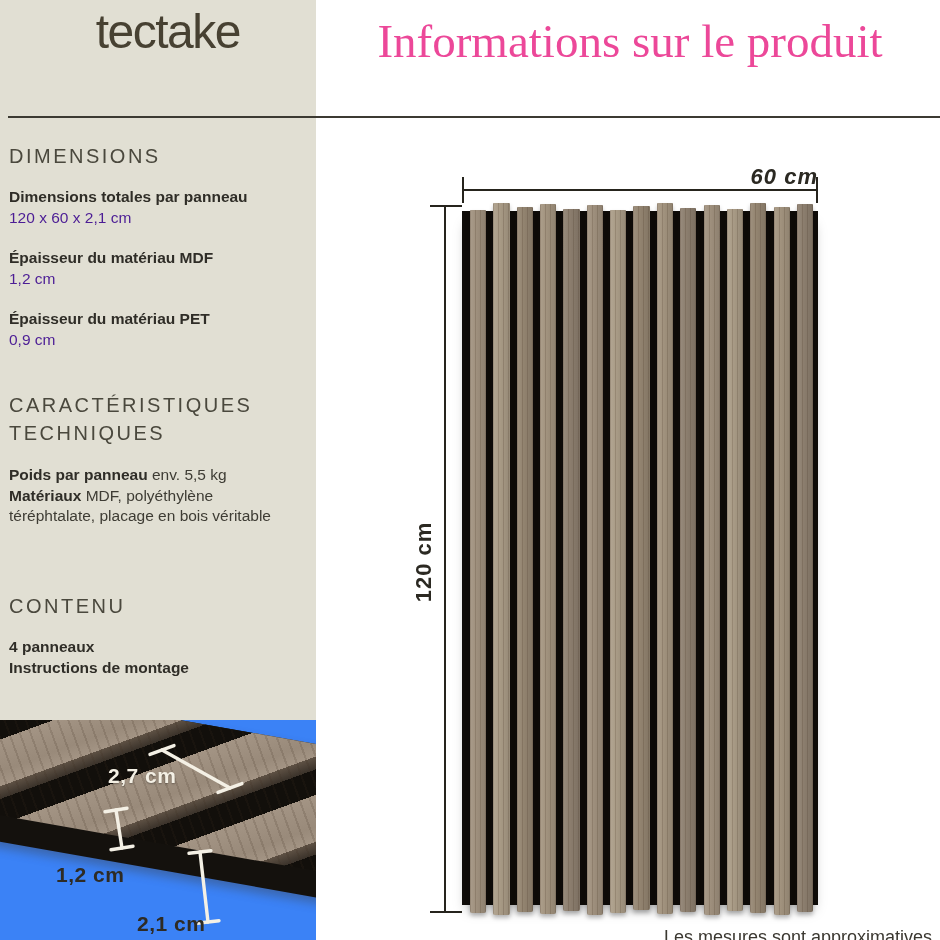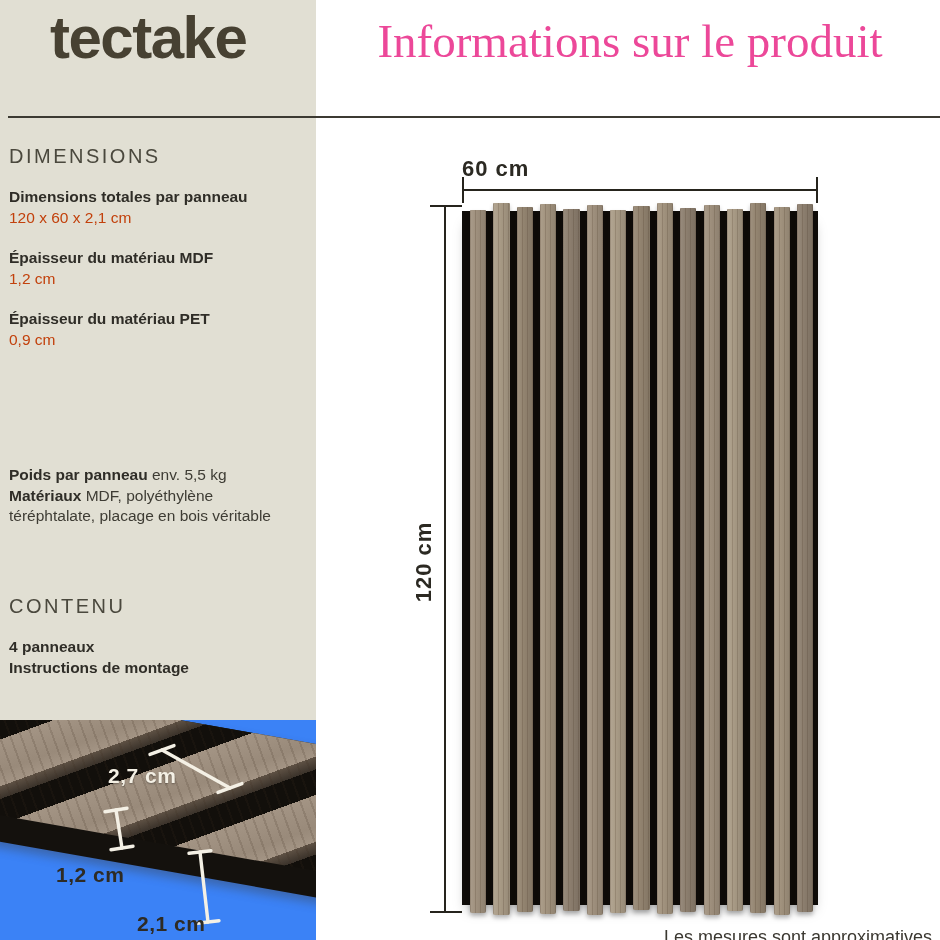--- a/index.html
+++ b/index.html
@@ -7,27 +7,27 @@
     width:940px;height:940px;position:relative;overflow:hidden;
     background:#ffffff;
     font-family:"Liberation Sans","DejaVu Sans",sans-serif;
     color:#33312a;
   }
   [data-name]{box-sizing:border-box;}
 
   
   .sidebar{position:absolute;left:0;top:0;width:316px;height:940px;background:#e1dfd3;}
   .logo{position:absolute;left:50px;top:8px;width:190px;text-align:right;color:#474132;}
-  .logo-main{font-size:60px;font-weight:700;letter-spacing:-1.5px;line-height:1.0;display:block;text-align:center;}
+  .logo-main{font-size:48px;font-weight:400;letter-spacing:-1.5px;line-height:1.0;display:block;}
   .logo-sub{font-family:"Liberation Serif","DejaVu Serif",serif;font-size:27px;line-height:1;display:block;margin-top:2px;padding-right:2px;}
   .rule{position:absolute;left:8px;top:116px;width:932px;height:2px;background:#3c3a32;}
 
   .sb-heading{position:absolute;left:9px;font-size:20px;font-weight:500;letter-spacing:2.5px;color:#4a483d;line-height:28px;}
   .sb-label{position:absolute;left:9px;font-size:15.5px;font-weight:700;color:#2f2d27;line-height:20px;}
-  .sb-value{position:absolute;left:9px;font-size:15.5px;font-weight:400;color:#c2410c;line-height:20px;}
+  .sb-value{position:absolute;left:9px;font-size:15.5px;font-weight:400;color:#4c1d95;line-height:20px;}
   .sb-para{position:absolute;left:9px;width:268px;font-size:15.5px;line-height:20.5px;color:#3e3c34;}
   .sb-para b{color:#2f2d27;}
   .sb-lines{position:absolute;left:9px;font-size:15.5px;font-weight:600;color:#2f2d27;line-height:21px;}
 
   
   .photo{position:absolute;left:0;top:720px;width:316px;height:220px;background:#3b82f6;overflow:hidden;}
   .photo-band{
     position:absolute;left:-80px;top:3px;width:540px;height:151px;
     background:#14110d;transform:rotate(10deg);
     box-shadow:0 6px 10px rgba(60,55,45,.35);
@@ -56,21 +56,21 @@
   .panel{position:absolute;left:462px;top:203px;width:356px;height:712px;}
   .panel-bg{position:absolute;left:0;top:8px;right:0;bottom:10px;background:#0f0c09;
     box-shadow:0 9px 12px -5px rgba(0,0,0,.35);}
   .slat{position:absolute;width:16.2px;border-radius:1px 1px 2px 2px;
     box-shadow:0 3px 4px rgba(0,0,0,.25);}
 
   .dim{background:#26241d;position:absolute;}
   .dim-h{height:2px;}
   .dim-v{width:2px;}
   .dim-label{position:absolute;font-size:22px;font-weight:700;color:#2b2922;letter-spacing:1px;}
-  .dim-label-w{left:462px;top:156px;width:356px;text-align:left;}
+  .dim-label-w{left:462px;top:164px;width:356px;text-align:right;font-style:italic;}
   .dim-label-h{left:424px;top:562px;transform:translate(-50%,-50%) rotate(-90deg);white-space:nowrap;}
 
   .footnote{position:absolute;left:664px;top:927px;font-size:18px;color:#3b3831;white-space:nowrap;}
 </style>
 </head>
 <body>
 
 <div class="sidebar" data-name="sidebar">
   <div class="logo" data-name="brand-logo">
     <span class="logo-main" data-name="brand-name">tectake</span>
@@ -80,20 +80,21 @@
 
   <div class="sb-label" style="top:187px" data-name="spec-label">Dimensions totales par panneau</div>
   <div class="sb-value" style="top:208px" data-name="spec-value">120 x 60 x 2,1 cm</div>
 
   <div class="sb-label" style="top:248px" data-name="spec-label">Épaisseur du matériau MDF</div>
   <div class="sb-value" style="top:269px" data-name="spec-value">1,2 cm</div>
 
   <div class="sb-label" style="top:309px" data-name="spec-label">Épaisseur du matériau PET</div>
   <div class="sb-value" style="top:330px" data-name="spec-value">0,9 cm</div>
 
+  <div class="sb-heading" style="top:391px;width:280px" data-name="section-heading-caracteristiques">CARACTÉRISTIQUES TECHNIQUES</div>
 
   <div class="sb-para" style="top:465px" data-name="specs-paragraph">
     <b data-name="spec-label">Poids par panneau</b><span data-name="spec-value"> env. 5,5 kg</span><br>
     <b data-name="spec-label">Matériaux</b><span data-name="spec-value"> MDF, polyéthylène téréphtalate, placage en bois véritable</span>
   </div>
 
   <div class="sb-heading" style="top:592px" data-name="section-heading-contenu">CONTENU</div>
 
   <div class="sb-lines" style="top:636px" data-name="content-lines">
     <div data-name="content-line">4 panneaux</div>

